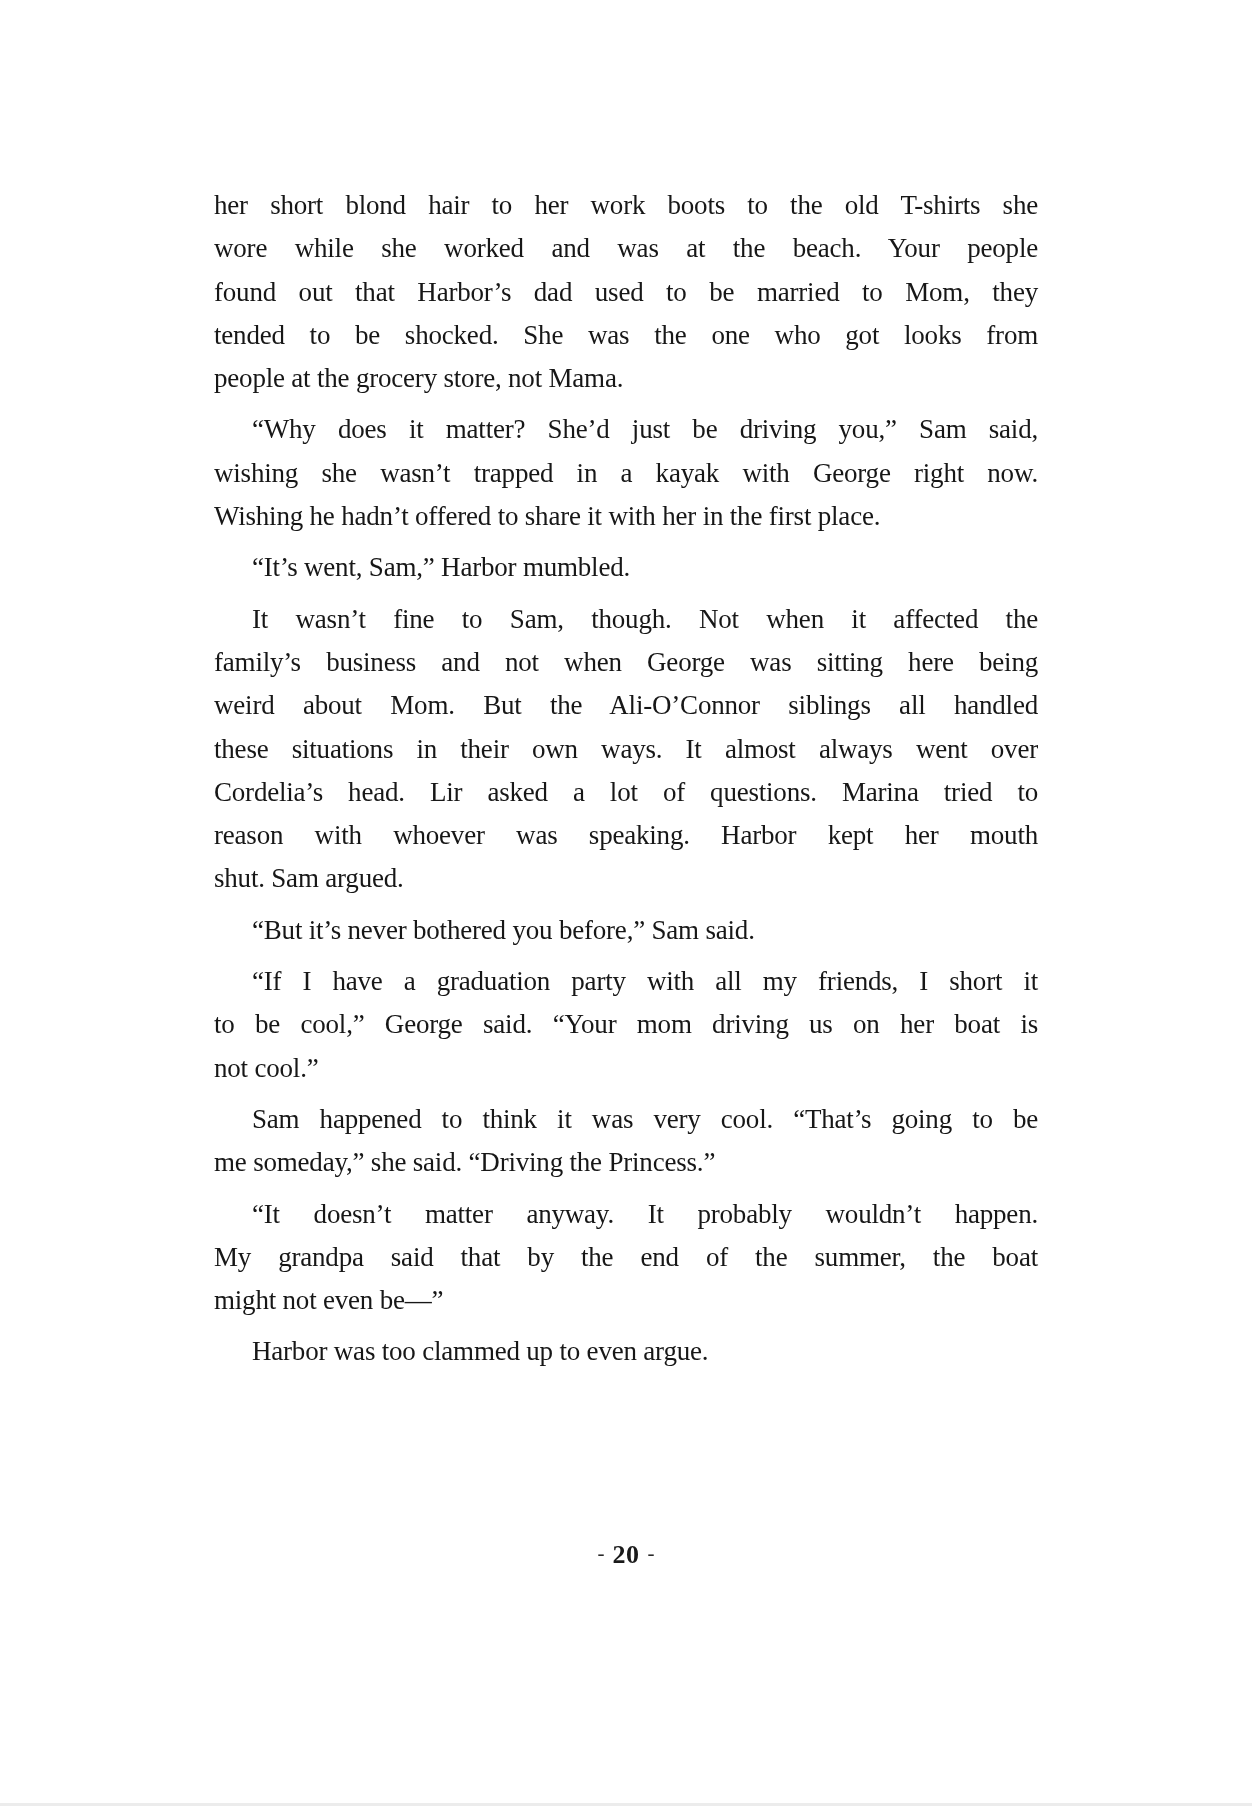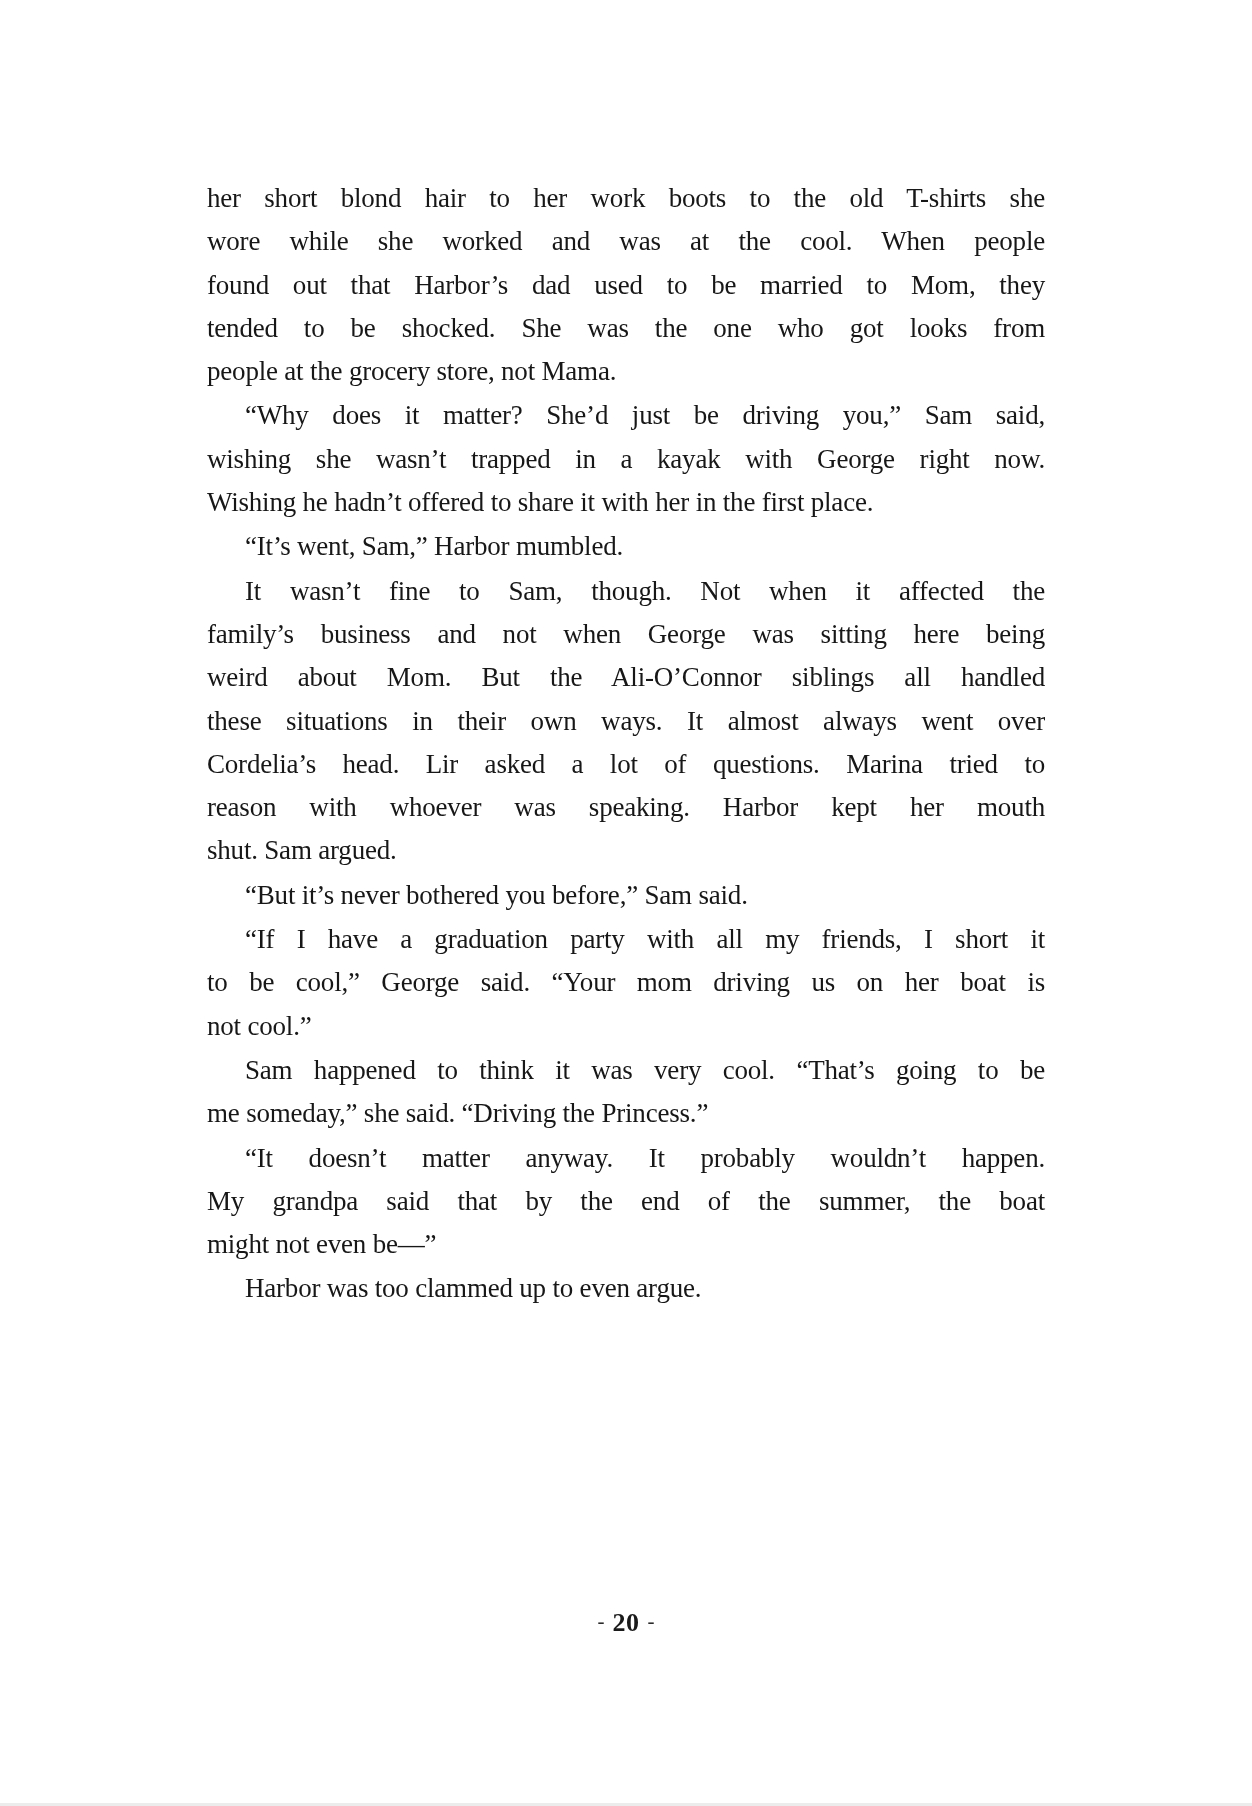--- a/index.html
+++ b/index.html
@@ -16,21 +16,21 @@
     font-family: "Liberation Serif", "DejaVu Serif", serif;
     color: #171717;
   }
   .text-block {
     position: absolute;
     left: 206px;
     top: 176px;
     width: 840px;
   }
   .paragraph {
-    margin: 1px;
+    margin: 8px;
     padding: 0;
   }
   .line {
     font-size: 27px;
     line-height: 43.3px;
     letter-spacing: -0.2px;
     text-align: justify;
     text-align-last: left;
     white-space: normal;
   }
@@ -39,21 +39,21 @@
   }
   .line.indent {
     text-indent: 38px;
   }
   .italic {
   }
   .folio {
     position: absolute;
     left: 206px;
     width: 840px;
-    top: 1608px;
+    top: 1540px;
     text-align: center;
     font-size: 26px;
     color: #1a1a1a;
   }
   .folio .folio-num {
     font-weight: 700;
     margin: 0 8px;
     letter-spacing: 0.5px;
   }
   .folio .folio-dash {
@@ -73,21 +73,21 @@
   }
 </style>
 </head>
 <body>
 
 <div class="page">
 
   <div class="text-block" id="text-block">
       <div class="paragraph">
         <div class="line justify"><span>her short blond hair to her work boots to the old T-shirts she</span></div>
-        <div class="line justify"><span>wore while she worked </span><span class="italic">and</span><span> was at the cool. When people</span></div>
+        <div class="line justify"><span>wore while she worked </span><span class="italic">and</span><span> was at the beach. Your people</span></div>
         <div class="line justify"><span>found out that Harbor’s dad used to be married to Mom, they</span></div>
         <div class="line justify"><span>tended to be shocked. She was the one who got looks from</span></div>
         <div class="line"><span>people at the grocery store, not Mama.</span></div>
       </div>
       <div class="paragraph">
         <div class="line justify indent"><span>“Why does it matter? She’d just be driving you,” Sam said,</span></div>
         <div class="line justify"><span>wishing she wasn’t trapped in a kayak with George right now.</span></div>
         <div class="line"><span>Wishing he hadn’t offered to share it with her in the first place.</span></div>
       </div>
       <div class="paragraph">

